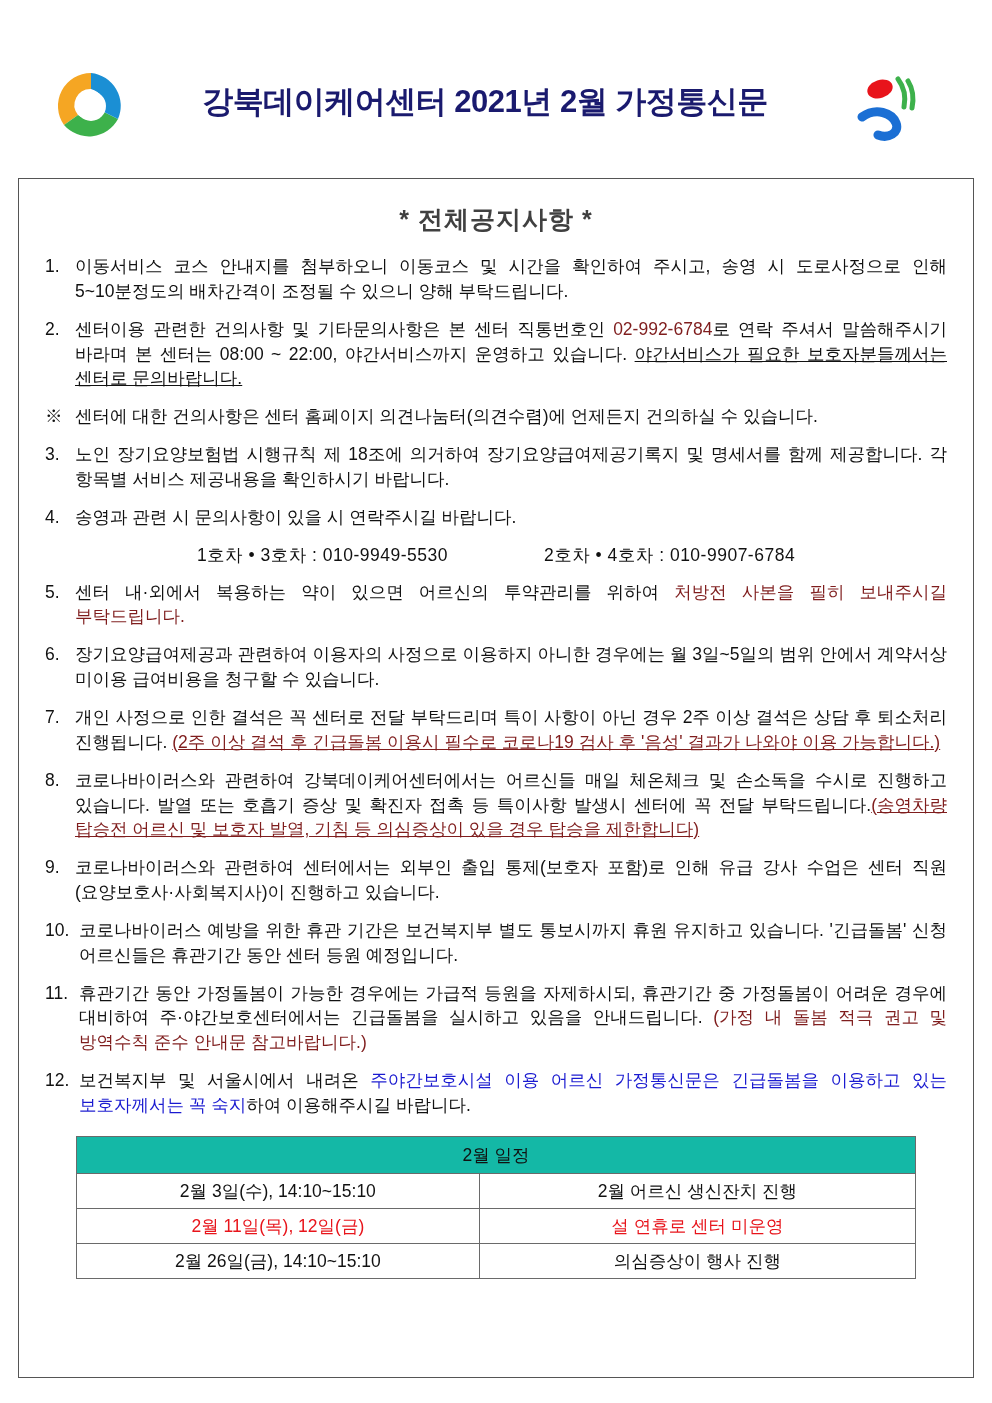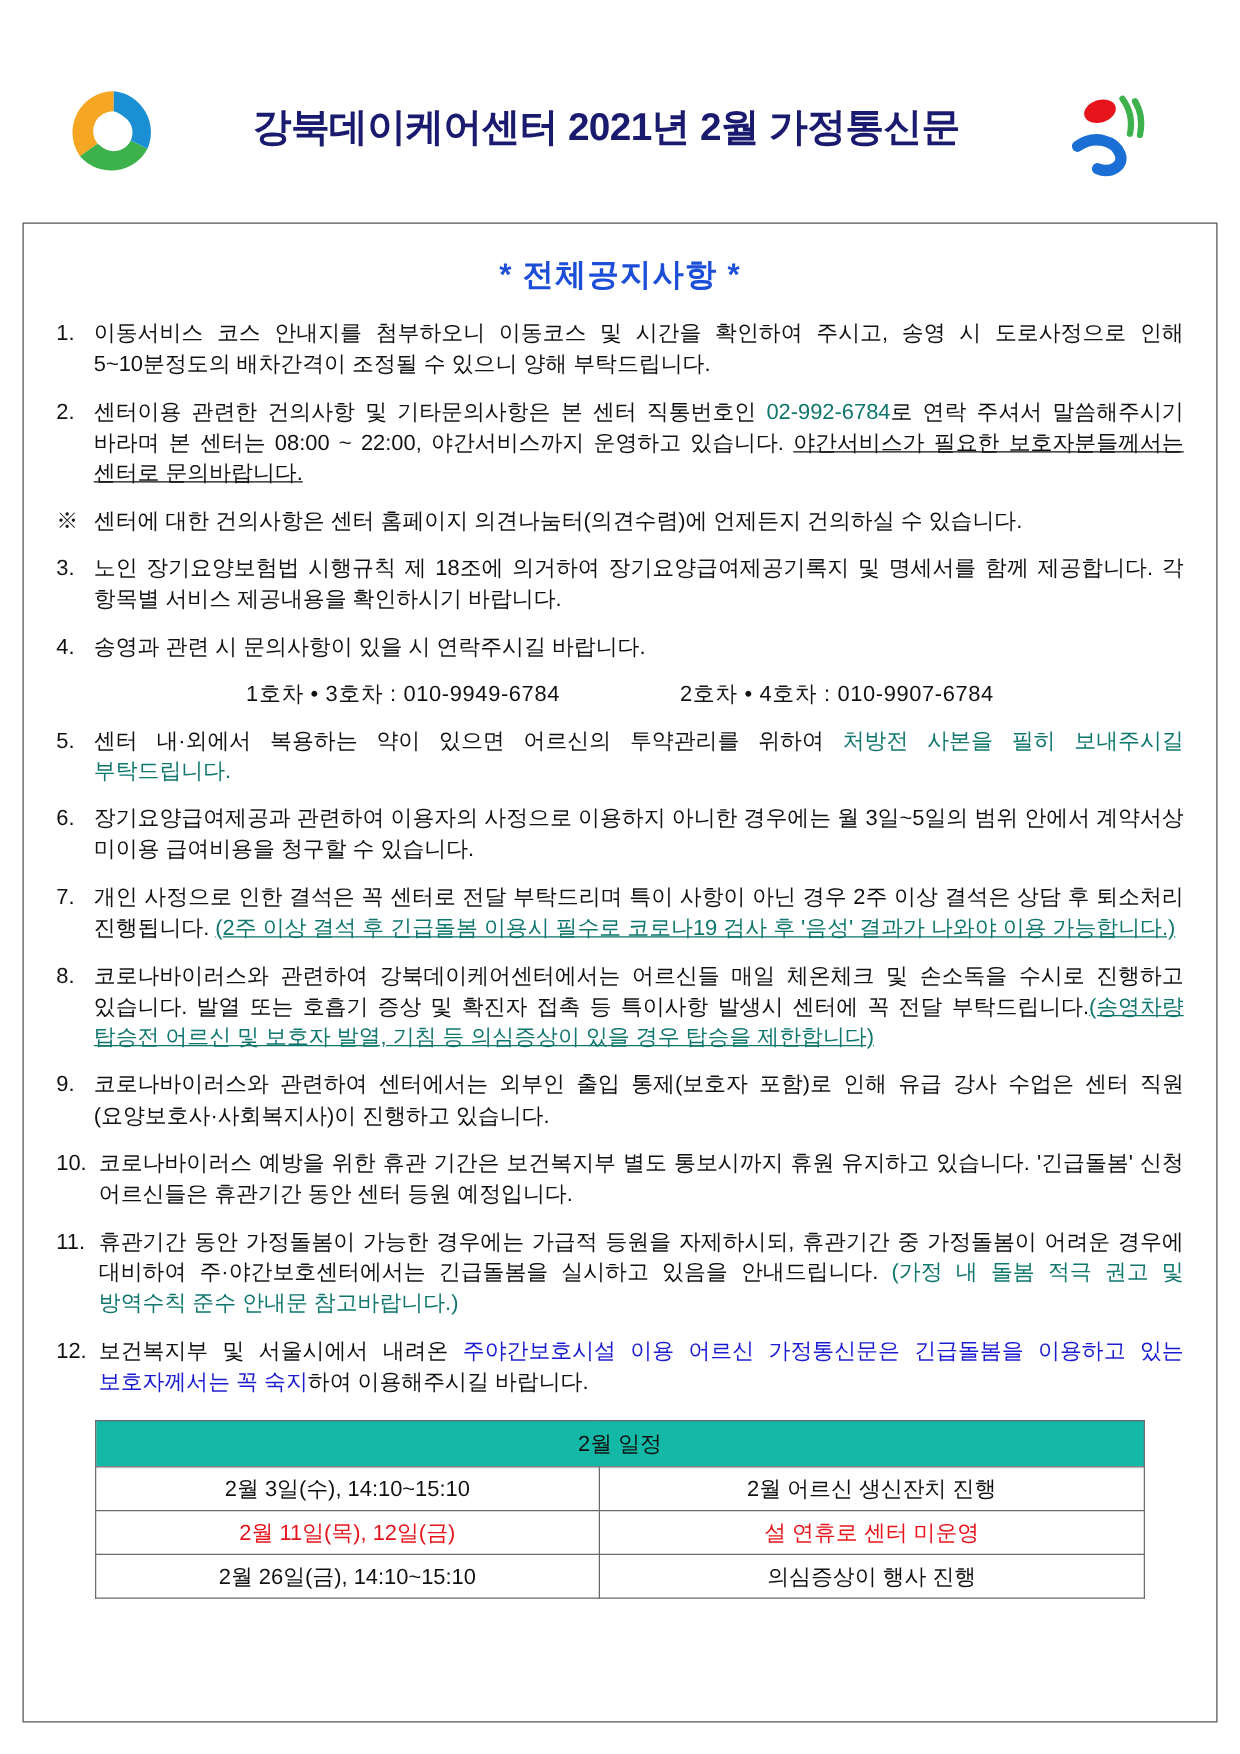--- a/index.html
+++ b/index.html
@@ -64,21 +64,21 @@
     width: 956px;
     height: 1200px;
     border: 1px solid #555;
     box-sizing: border-box;
     padding: 18px 26px 10px 26px;
   }
   .notice-title {
     text-align: center;
     font-size: 25px;
     font-weight: bold;
-    color: #1d4ed8;
+    color: #404040;
     margin: 6px 0 18px 0;
     letter-spacing: 1px;
   }
 
   ol.items {
     list-style: none;
     margin: 0;
     padding: 0;
   }
   .item {
@@ -93,21 +93,21 @@
     width: 30px;
     text-align: left;
     font-weight: normal;
   }
   .item .num.wide { width: 34px; }
   .item .body {
     flex: 1 1 auto;
     text-align: justify;
     word-break: keep-all;
   }
-  .red { color: #0f766e; }
+  .red { color: #7f1d1d; }
   .blue { color: #1a1ad0; }
   .u { text-decoration: underline; }
   .phones {
     text-align: center;
     font-size: 17.5px;
     margin: 4px 0 13px 0;
     letter-spacing: 0.5px;
   }
   .phones .gap { display: inline-block; width: 96px; }
 
@@ -179,21 +179,21 @@
           <span class="body"><span>센터에 대한 건의사항은 센터 홈페이지 의견나눔터(의견수렴)에 언제든지 건의하실 수 있습니다.</span></span>
         </li>
         <li class="item">
           <span class="num">3.</span>
           <span class="body"><span>노인 장기요양보험법 시행규칙 제 18조에 의거하여 장기요양급여제공기록지 및 명세서를 함께 제공합니다. 각 항목별 서비스 제공내용을 확인하시기 바랍니다.</span></span>
         </li>
         <li class="item">
           <span class="num">4.</span>
           <span class="body"><span>송영과 관련 시 문의사항이 있을 시 연락주시길 바랍니다.</span></span>
         </li>
-        <div class="phones"><span>1호차 • 3호차 : </span><span>010-9949-6784</span><span class="gap"></span><span>2호차 • 4호차 : </span><span>010-9907-6784</span></div>
+        <div class="phones"><span>1호차 • 3호차 : </span><span>010-9949-5530</span><span class="gap"></span><span>2호차 • 4호차 : </span><span>010-9907-6784</span></div>
         <li class="item">
           <span class="num">5.</span>
           <span class="body"><span>센터 내·외에서 복용하는 약이 있으면 어르신의 투약관리를 위하여 </span><span class="red">처방전 사본을 필히 보내주시길 부탁드립니다.</span></span>
         </li>
         <li class="item">
           <span class="num">6.</span>
           <span class="body"><span>장기요양급여제공과 관련하여 이용자의 사정으로 이용하지 아니한 경우에는 월 3일~5일의 범위 안에서 계약서상 미이용 급여비용을 청구할 수 있습니다.</span></span>
         </li>
         <li class="item">
           <span class="num">7.</span>

